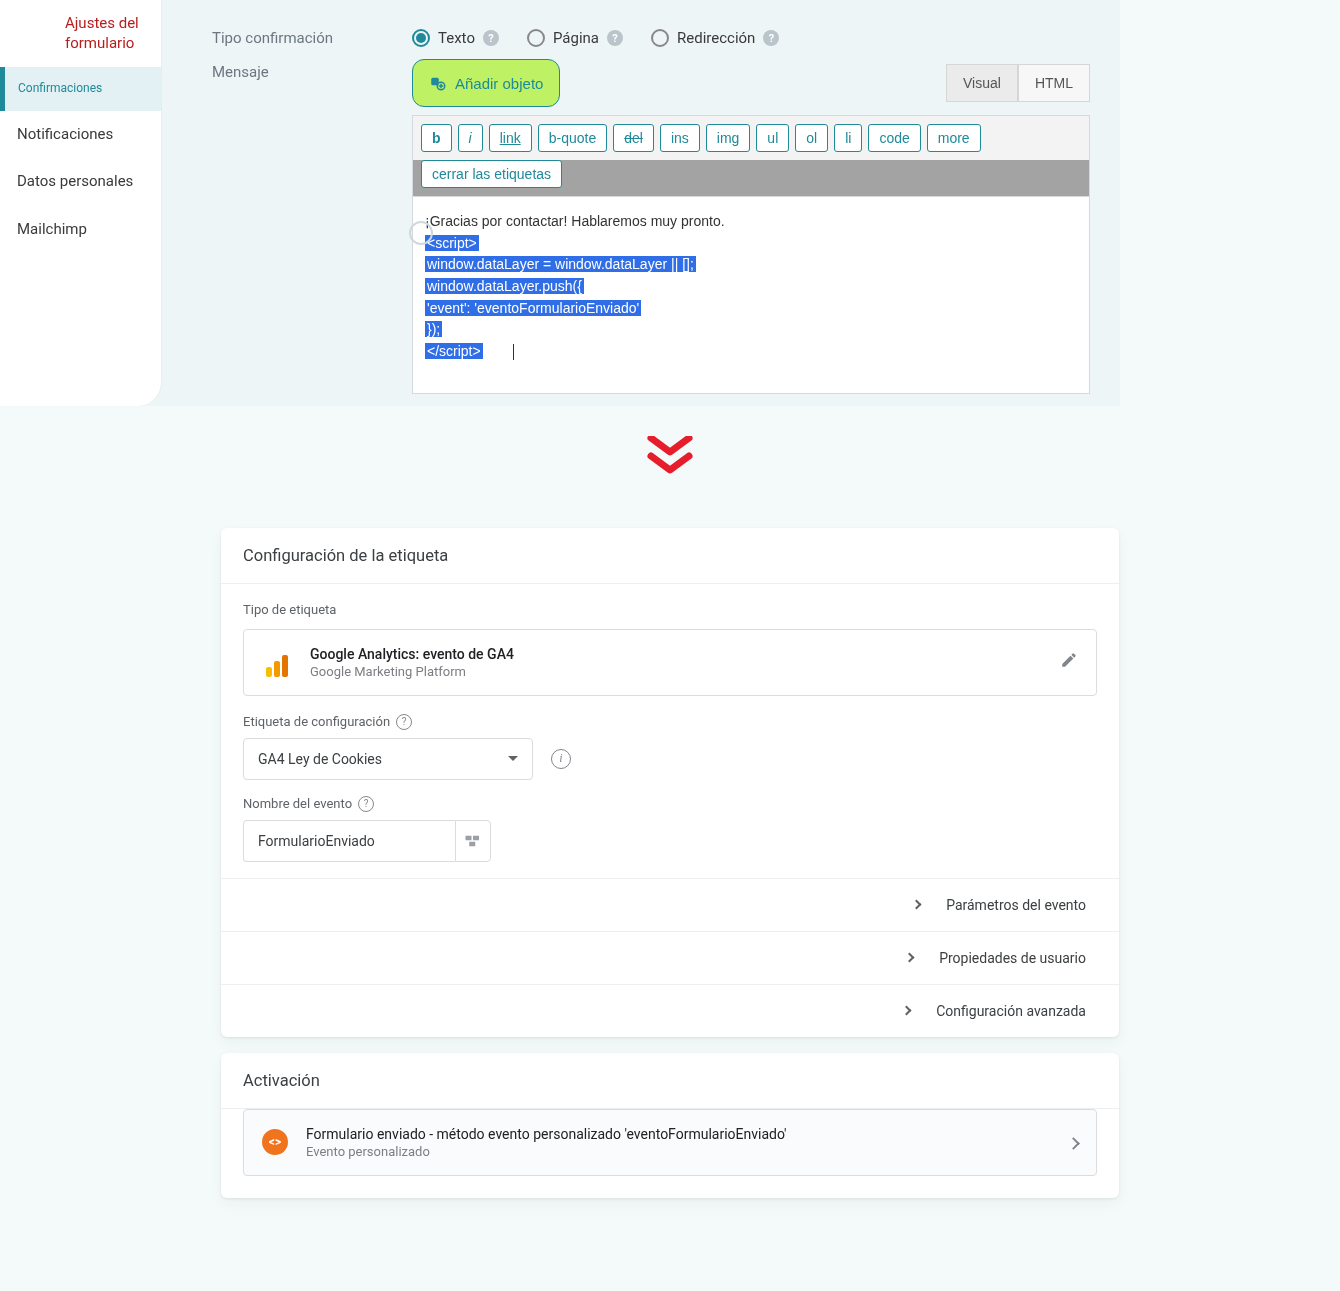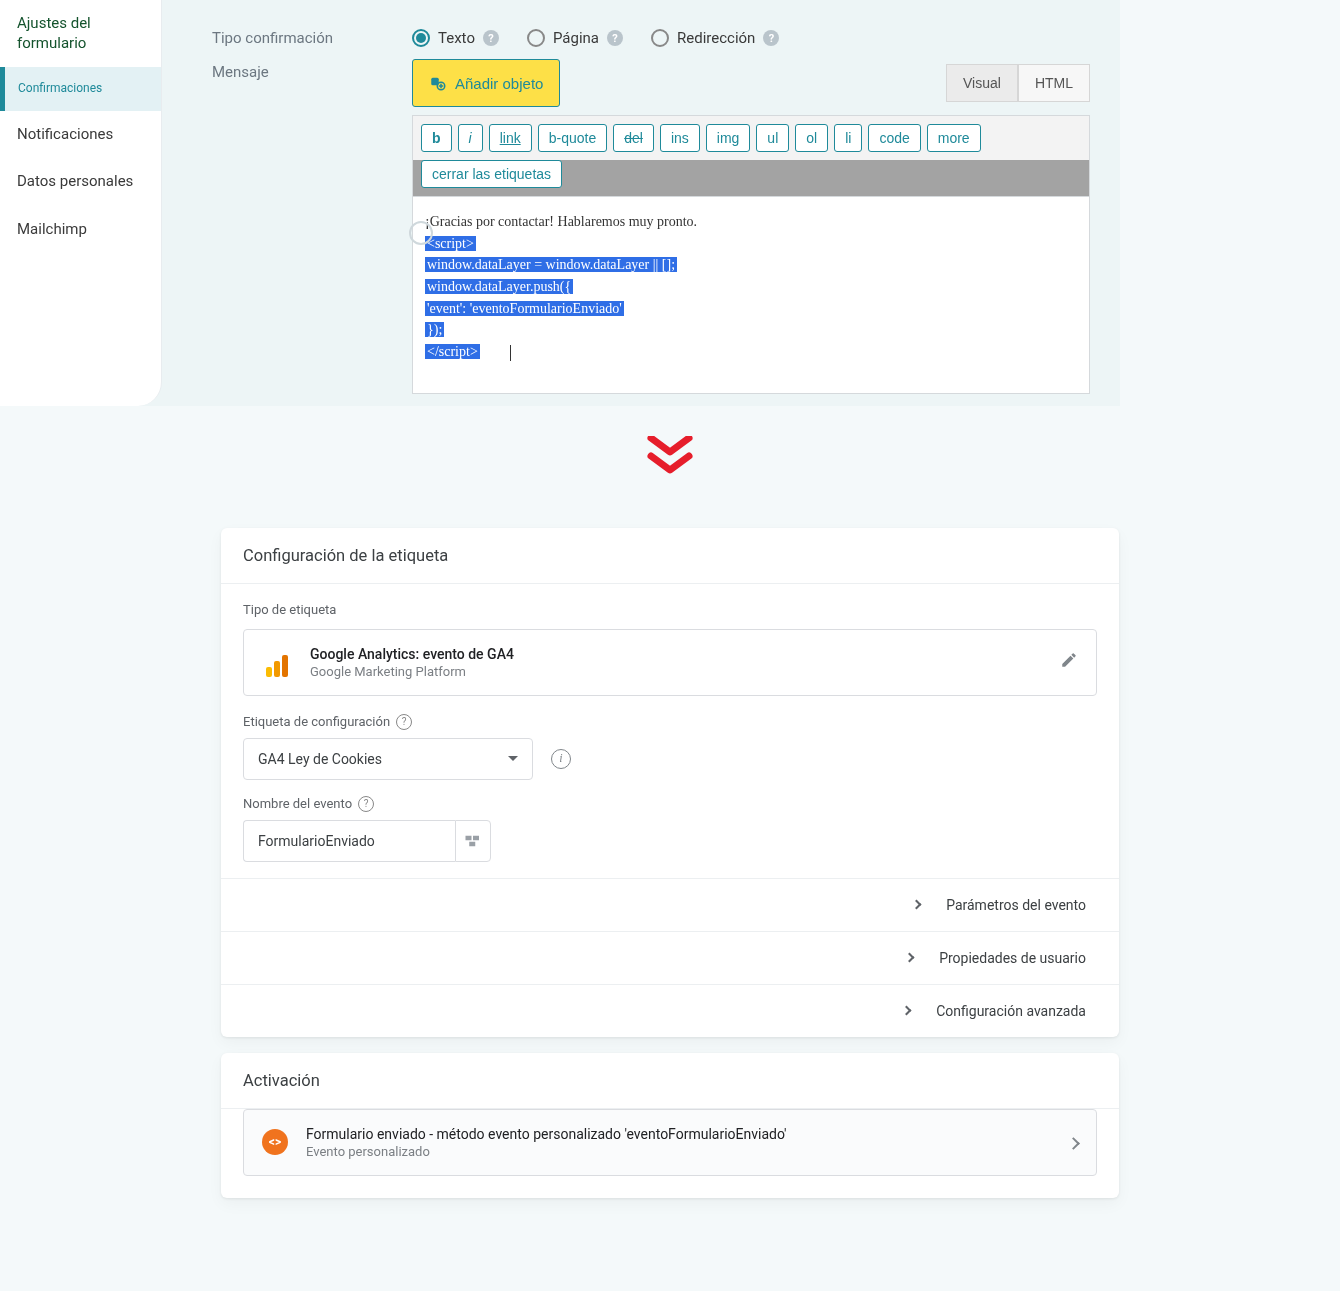--- a/index.html
+++ b/index.html
@@ -2,52 +2,52 @@
 <html><head>
 <meta charset="utf-8">
 <style>
 * { margin: 0; padding: 0; box-sizing: border-box; }
 body { font-family: -apple-system, BlinkMacSystemFont, "Segoe UI", Roboto, sans-serif; background: #f4f9fa; color: #333; }
 
 
 .wp-panel { display: flex; background: #edf5f6; width: 1120px; margin-left: 0; }
 .wp-sidebar { width: 162px; background: #fff; border-right: 1px solid #e8ecef; border-bottom-right-radius: 24px; overflow: hidden; }
 .wp-sidebar-item { padding: 14px 17px; font-size: 15px; color: #3a3a3a; cursor: pointer; line-height: 1.3; }
-.wp-sidebar-item.teal { color: #14532d; }
+.wp-sidebar-item.teal { color: #b91c1c; margin-left: 48px; }
 .wp-sidebar-item.active { background: #e3f1f4; color: #1f8a9a; border-left: 5px solid #1f8a9a; padding-left: 13px; font-size: 12px; }
 
 .wp-main { flex: 1; padding: 25px 30px 0 50px; position: relative; }
 .wp-row { display: flex; margin-bottom: 12px; }
 .wp-label { width: 200px; font-size: 15px; color: #6c7781; padding-top: 4px; }
 .wp-field { flex: 1; position: relative; }
 
 .radio-group { display: flex; gap: 28px; align-items: center; padding-top: 4px; }
 .radio-item { display: flex; align-items: center; gap: 8px; font-size: 15px; color: #3a3a3a; }
 .radio-outer { width: 18px; height: 18px; border-radius: 50%; border: 2px solid #888; display: flex; align-items: center; justify-content: center; }
 .radio-outer.selected { border-color: #1f8a9a; }
 .radio-inner { width: 10px; height: 10px; border-radius: 50%; background: #1f8a9a; }
 .help-icon { width: 16px; height: 16px; border-radius: 50%; background: #b9c4cb; color: #fff; font-size: 11px; font-weight: bold; display: inline-flex; align-items: center; justify-content: center; }
 
 .editor-bar { display: flex; justify-content: space-between; align-items: center; margin-bottom: 8px; }
-.add-object-btn { border: 1px solid #1f8a9a; color: #1f8a9a; background: #fde047; padding: 14px 16px; font-size: 15px; border-radius: 3px; display: flex; align-items: center; gap: 8px; cursor: pointer; }
+.add-object-btn { border: 1px solid #1f8a9a; color: #1f8a9a; background: #bef264; padding: 14px 16px; font-size: 15px; border-radius: 12px; display: flex; align-items: center; gap: 8px; cursor: pointer; }
 .add-object-icon { display: inline-flex; align-items: center; }
 .tab-btns { display: flex; }
 .tab-btn { padding: 10px 16px; background: #ebebeb; border: 1px solid #d6d6d6; font-size: 14px; color: #555; cursor: pointer; }
 .tab-btn.active { background: #f7f7f7; }
 
 .toolbar { display: flex; gap: 6px; flex-wrap: wrap; background: #f3f3f3; border: 1px solid #d5d9dc; border-bottom: none; padding: 8px; position: relative; }
 .tool-btn { border: 1px solid #1f8a9a; color: #1f8a9a; background: #fff; padding: 4px 10px; font-size: 14px; border-radius: 3px; cursor: pointer; min-height: 28px; }
 .tool-btn.b { font-weight: bold; }
 .tool-btn.i { font-style: italic; }
 .tool-btn.link { text-decoration: underline; }
 .tool-btn.del { text-decoration: line-through; }
 .toolbar-row2 { display: flex; gap: 6px; background: #a3a3a3; border: 1px solid #d5d9dc; border-top: none; border-bottom: none; padding: 0 8px 8px 8px; }
 .mini-toggle { position: absolute; right: 4px; top: 180px; width: 16px; height: 16px; border: 1px solid #aaa; background: #eee; cursor: pointer; }
 
-.code-area { background: #fff; border: 1px solid #d5d9dc; padding: 14px 12px 30px 12px; font-family: Liberation Serif, serif; font-size: 14px; line-height: 1.55; min-height: 160px; position: relative; }
+.code-area { background: #fff; border: 1px solid #d5d9dc; padding: 14px 12px 30px 12px; font-family: Liberation Sans, sans-serif; font-size: 14px; line-height: 1.55; min-height: 160px; position: relative; }
 .code-line1 { color: #333; }
 .code-hl { background: #2f6ee6; color: #fff; padding: 0 2px; }
 .code-caret { display: inline-block; width: 1px; height: 16px; background: #333; vertical-align: middle; margin-left: 30px; }
 .pale-circle { width: 24px; height: 24px; border: 2px solid #cfd8dc; border-radius: 50%; position: absolute; left: -4px; top: 24px; }
 
 
 .arrow-divider { text-align: center; padding: 30px 0 40px 0; }
 .arrow-divider svg { display: inline-block; }
 
 

